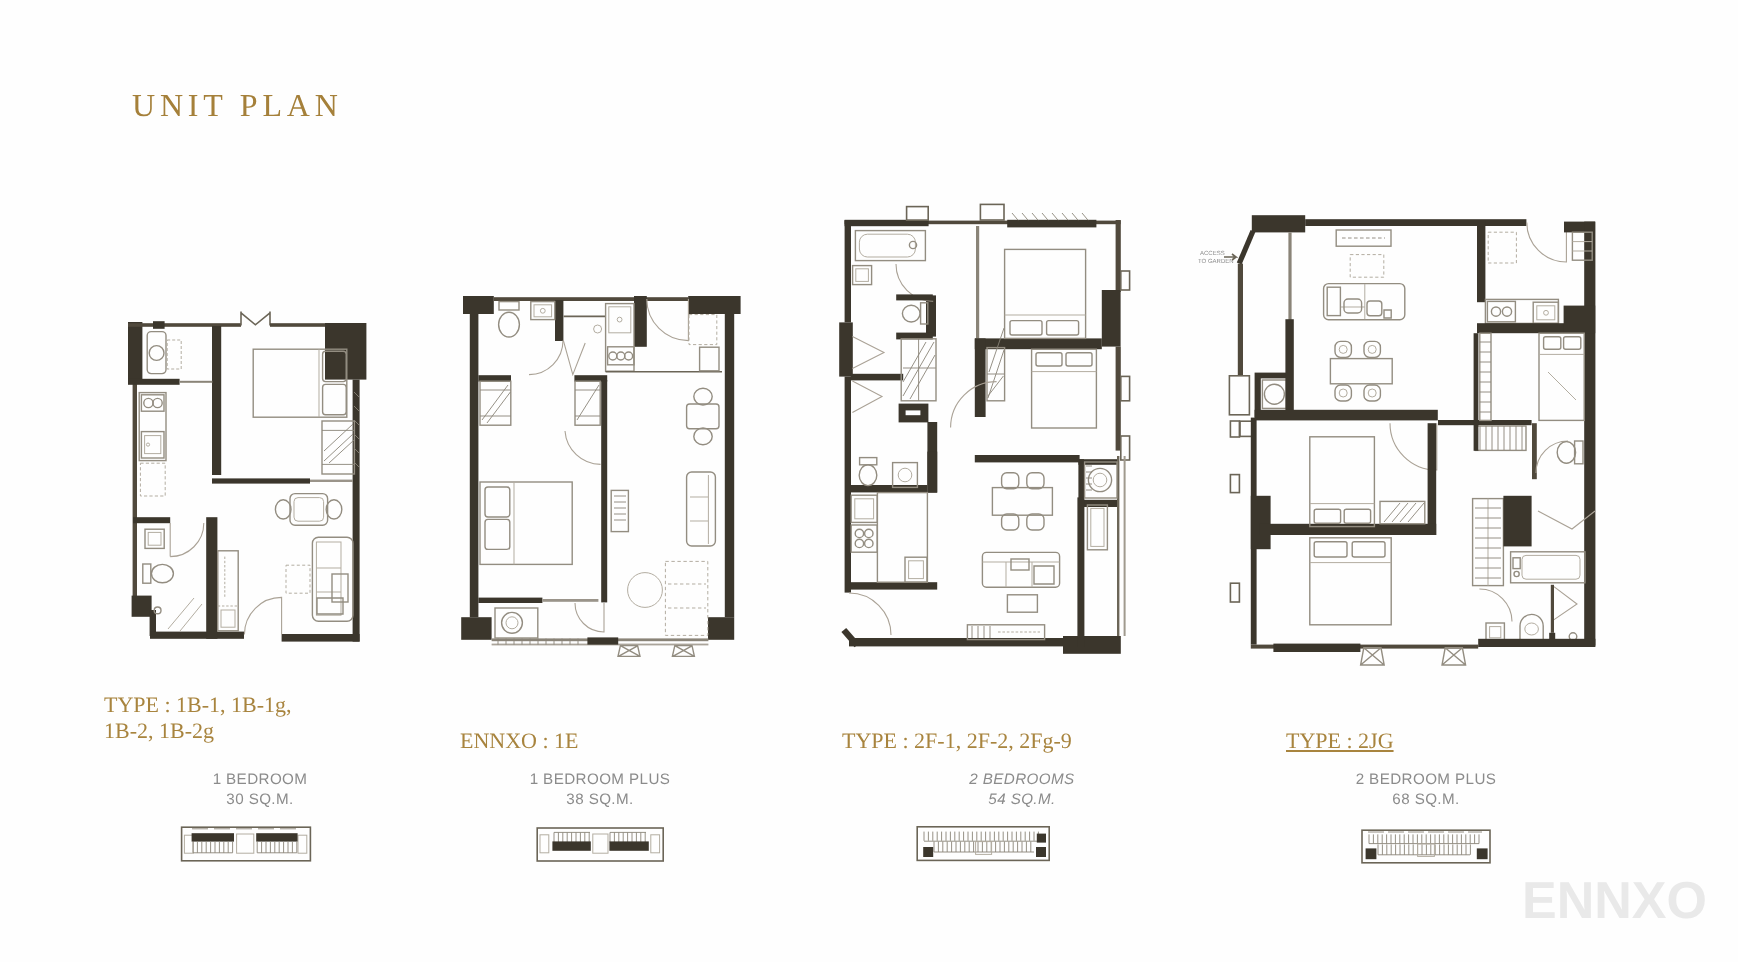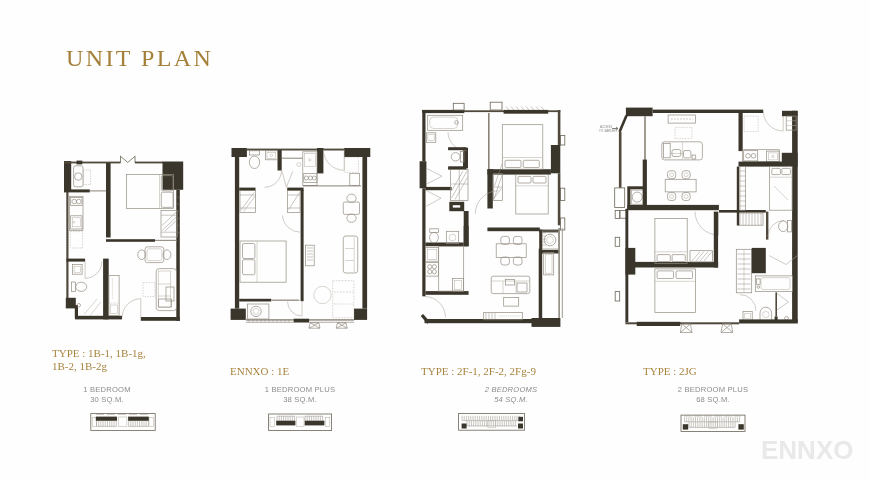--- a/index.html
+++ b/index.html
@@ -5,21 +5,21 @@
 html,body{margin:0;padding:0}
 body{width:869px;height:481px;background:#fefefe;font-family:"Liberation Sans",sans-serif;position:relative;overflow:hidden}
 .abs{position:absolute}
 .type{font-family:"Liberation Serif",serif;color:#a8843e;font-size:11px;line-height:13.2px;text-align:left;white-space:nowrap}
 .sub{color:#8b8b8b;font-size:7.6px;line-height:10.4px;text-align:center;white-space:nowrap;letter-spacing:0.2px}
 svg{position:absolute;left:0;top:0}
 </style>
 </head>
 <body>
 
-<div class="abs" style="left:66px;top:45px;font-family:'Liberation Serif',serif;font-size:24px;letter-spacing:2.4px;color:#a5803a;">UNIT PLAN</div>
+<div class="abs" style="left:66px;top:45px;font-family:'Liberation Serif',serif;font-size:16px;letter-spacing:2.4px;color:#a5803a;">UNIT PLAN</div>
 
 <svg width="869" height="481" viewBox="0 0 869 481">
 <defs>
 <style>
 .w{fill:#3b362c;stroke:none}
 .t{stroke:#57513f;stroke-width:1.1;fill:none}
 .t2{stroke:#6b6557;stroke-width:0.8;fill:none}
 .f{stroke:#938d81;stroke-width:0.7;fill:none}
 .fl{stroke:#b3ada1;stroke-width:0.5;fill:none}
 .d{stroke:#aaa296;stroke-width:0.55;fill:none}
@@ -764,27 +764,27 @@
 <rect class="fl" x="708.8" y="422" width="8.4" height="6.2"></rect>
 
 <rect class="w" x="682.8" y="424.2" width="5.4" height="5.4"></rect>
 
 <rect class="w" x="738.4" y="424.2" width="5.4" height="5.4"></rect>
 </g>
 </svg>
 
 <div class="abs type" style="left:52px;top:347px;width:140px;">TYPE : 1B-1, 1B-1g,<br>1B-2, 1B-2g</div>
 
-<div class="abs sub" style="left:37px;top:385px;width:140px;">1 BEDROOM<br>30 SQ.M.</div>
+<div class="abs sub" style="left:60px;top:385px;width:140px;">1 BEDROOM<br>30 SQ.M.</div>
 
 <div class="abs type" style="left:230px;top:365px;width:140px;">ENNXO : 1E</div>
 
 <div class="abs sub" style="left:230px;top:385px;width:140px;">1 BEDROOM PLUS<br>38 SQ.M.</div>
 
 <div class="abs type" style="left:421px;top:365px;width:140px;">TYPE : 2F-1, 2F-2, 2Fg-9</div>
 
 <div class="abs sub" style="left:441px;top:385px;width:140px;font-style:italic;">2 BEDROOMS<br>54 SQ.M.</div>
 
-<div class="abs type" style="left:643px;top:365px;width:140px;">TYPE : 2JG</div>
+<div class="abs type" style="left:643px;top:365px;width:140px;text-decoration:underline;">TYPE : 2JG</div>
 
 <div class="abs sub" style="left:643px;top:385px;width:140px;">2 BEDROOM PLUS<br>68 SQ.M.</div>
 
 <div class="abs" style="left:761px;top:435px;font-size:26px;font-weight:bold;letter-spacing:0px;color:#e9e9e9;">ENNXO</div>
 
 </body></html>

